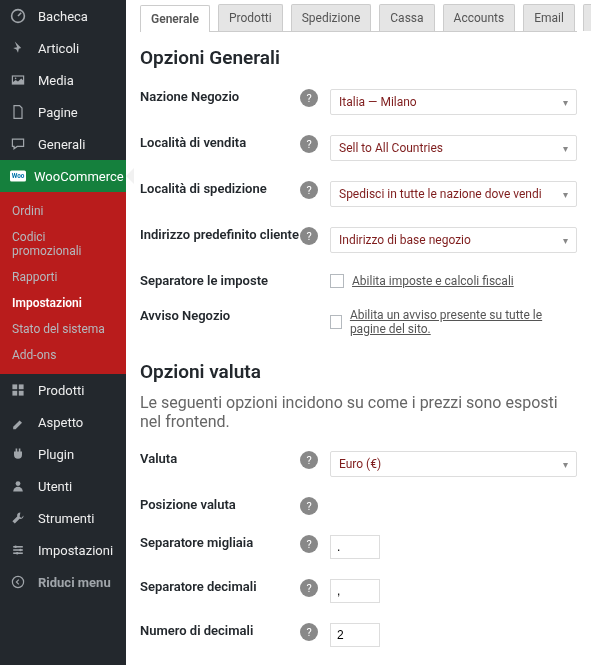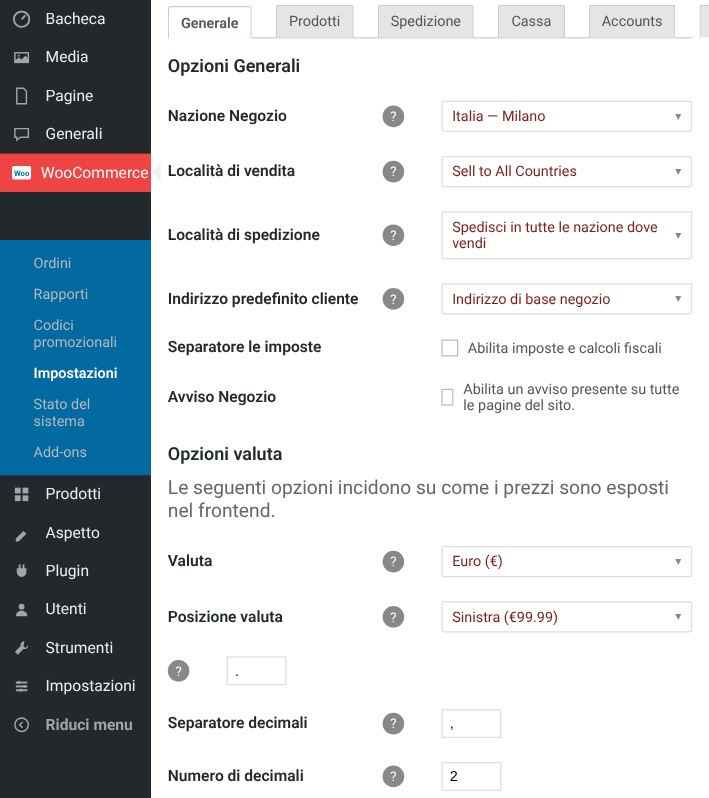--- a/index.html
+++ b/index.html
@@ -1,44 +1,44 @@
 <!DOCTYPE html>
 <html><head>
 <meta charset="utf-8">
 <style>
 * { box-sizing: border-box; margin: 0; padding: 0; }
 body { font-family: -apple-system, "Segoe UI", Roboto, sans-serif; font-size: 13px; color: #444; background: #f1f1f1; display: flex; width: 591px; height: 665px; overflow: hidden; }
 
 .sidebar { width: 126px; background: #23282d; flex-shrink: 0; }
 .side-item { display: flex; align-items: center; padding: 8px 10px; color: #eee; cursor: pointer; font-size: 13px; }
 .side-item.dim { color: #a0a5aa; font-weight: bold; }
-.side-item.active { background: #ef4444; color: #fff; position: relative; text-align: right; }
+.side-item.active { background: #15803d; color: #fff; position: relative; text-align: right; }
 .side-item.active::after { content: ""; position: absolute; right: -8px; top: 50%; margin-top: -8px; border: 8px solid transparent; border-right-color: #f1f1f1; }
 .side-icon { width: 20px; margin-right: 8px; color: #a0a5aa; display: inline-flex; }
 .side-item.active .side-icon { color: #fff; }
-.sub-items { background: #0369a1; padding: 6px 16px; margin-top: 40px; }
+.sub-items { background: #b91c1c; padding: 6px 0; }
 .sub-item { padding: 6px 12px; color: #b4b9be; font-size: 12px; cursor: pointer; }
 .sub-item.current { color: #fff; font-weight: 600; }
 
 .main { flex: 1; background: #fff; padding: 0 14px 14px; overflow-y: auto; }
-.tabs { display: flex; border-bottom: 1px solid #ccc; margin-bottom: 0; padding-top: 4px; gap: 20px; }
+.tabs { display: flex; border-bottom: 1px solid #ccc; margin-bottom: 0; padding-top: 4px; gap: 8px; }
 .tab { padding: 6px 10px; border: 1px solid #ccc; border-bottom: none; background: #e5e5e5; color: #555; font-size: 12px; cursor: pointer; border-radius: 2px 2px 0 0; }
 .tab.active { background: #fff; color: #555; font-weight: 600; position: relative; top: 1px; }
 
-h2 { font-size: 15px; font-weight: 600; color: #23282d; margin: 14px 0 10px; }
+h2 { font-size: 19px; font-weight: 600; color: #23282d; margin: 14px 0 10px; }
 .help-text { font-size: 16px; color: #666; margin-bottom: 10px; }
 
-.form-row { display: flex; align-items: center; padding: 10px 0; gap: 19px; }
+.form-row { display: flex; padding: 10px 0; }
 .form-label { width: 160px; font-size: 13px; color: #23282d; font-weight: 600; }
 .help { width: 18px; height: 18px; border-radius: 50%; background: #888; color: #fff; font-size: 11px; display: inline-flex; align-items: center; justify-content: center; margin-right: 12px; cursor: help; flex-shrink: 0; }
 .form-field { flex: 1; }
 .select { width: 100%; padding: 5px 12px 5px 8px; border: 1px solid #ddd; background: #fff; font-size: 12px; color: #7f1d1d; position: relative; cursor: pointer; border-radius: 2px; }
 .select::after { content: "▾"; position: absolute; right: 8px; top: 50%; transform: translateY(-50%); color: #888; font-size: 10px; }
 .text-input { width: 50px; padding: 4px 6px; border: 1px solid #ddd; font-size: 12px; background: #fff; }
-.checkbox-row { display: flex; align-items: center; font-size: 12px; color: #555; }
+.checkbox-row { display: flex; align-items: center; font-size: 12px; color: #555; text-decoration: underline; }
 .checkbox { width: 14px; height: 14px; border: 1px solid #b4b9be; background: #fff; margin-right: 8px; }
 
 .save-btn { background: #0085ba; border: 1px solid #0073aa; color: #fff; padding: 6px 14px; font-size: 12px; cursor: pointer; border-radius: 3px; margin-top: 18px; }
 </style>
 </head>
 <body>
 
 <div class="sidebar">
   <div id="sidebar-slot">
       <div class="side-item">
@@ -46,20 +46,28 @@
           <svg viewBox="0 0 20 20" width="16" height="16" fill="currentColor">
             <circle cx="10" cy="10" r="8" fill="none" stroke="currentColor" stroke-width="2"></circle>
             <path d="M10 10 L14 6" stroke="currentColor" stroke-width="2"></path>
           </svg>
         </span>
         <span>Bacheca</span>
       </div>
       <div class="side-item">
         <span class="side-icon">
           <svg viewBox="0 0 20 20" width="16" height="16" fill="currentColor">
+            <path d="M6 2l8 8-3 1-1 5-2-4-4 4 4-4-4-2 5-1z"></path>
+          </svg>
+        </span>
+        <span>Articoli</span>
+      </div>
+      <div class="side-item">
+        <span class="side-icon">
+          <svg viewBox="0 0 20 20" width="16" height="16" fill="currentColor">
             <rect x="3" y="5" width="14" height="10" fill="none" stroke="currentColor" stroke-width="1.5"></rect>
             <circle cx="7" cy="8" r="1"></circle>
             <path d="M3 13l4-3 3 2 4-4 3 3v4H3z"></path>
           </svg>
         </span>
         <span>Media</span>
       </div>
       <div class="side-item">
         <span class="side-icon">
           <svg viewBox="0 0 20 20" width="16" height="16" fill="currentColor">
@@ -80,22 +88,22 @@
         <span class="side-icon">
           <svg viewBox="0 0 20 20" width="16" height="16">
             <rect width="20" height="14" y="3" rx="2" fill="#fff"></rect>
             <text x="10" y="13" font-size="8" text-anchor="middle" fill="#0073aa" font-weight="bold">Woo</text>
           </svg>
         </span>
         <span>WooCommerce</span>
       </div>
       <div class="sub-items">
         <div class="sub-item">Ordini</div>
+        <div class="sub-item">Codici promozionali</div>
         <div class="sub-item">Rapporti</div>
-        <div class="sub-item">Codici promozionali</div>
         <div class="sub-item current">Impostazioni</div>
         <div class="sub-item">Stato del sistema</div>
         <div class="sub-item">Add-ons</div>
       </div>
       <div class="side-item">
         <span class="side-icon">
           <svg viewBox="0 0 20 20" width="16" height="16" fill="currentColor">
             <rect x="3" y="3" width="6" height="6"></rect>
             <rect x="11" y="3" width="6" height="6"></rect>
             <rect x="3" y="11" width="6" height="6"></rect>
@@ -232,26 +240,24 @@
     <div class="form-label">Valuta</div>
     <span class="help">?</span>
     <div class="form-field">
         <div class="select">Euro (€)</div>
       </div>
   </div>
 
   <div class="form-row">
     <div class="form-label">Posizione valuta</div>
     <span class="help">?</span>
-    <div class="form-field">
-        <div class="select">Sinistra (€99.99)</div>
-      </div>
-  </div>
-
-  <div class="form-row">
+  </div>
+
+  <div class="form-row">
+    <div class="form-label">Separatore migliaia</div>
     <span class="help">?</span>
     <div class="form-field"><input class="text-input" value="." style=""></div>
   </div>
 
   <div class="form-row">
     <div class="form-label">Separatore decimali</div>
     <span class="help">?</span>
     <div class="form-field"><input class="text-input" value="," style=""></div>
   </div>
 

